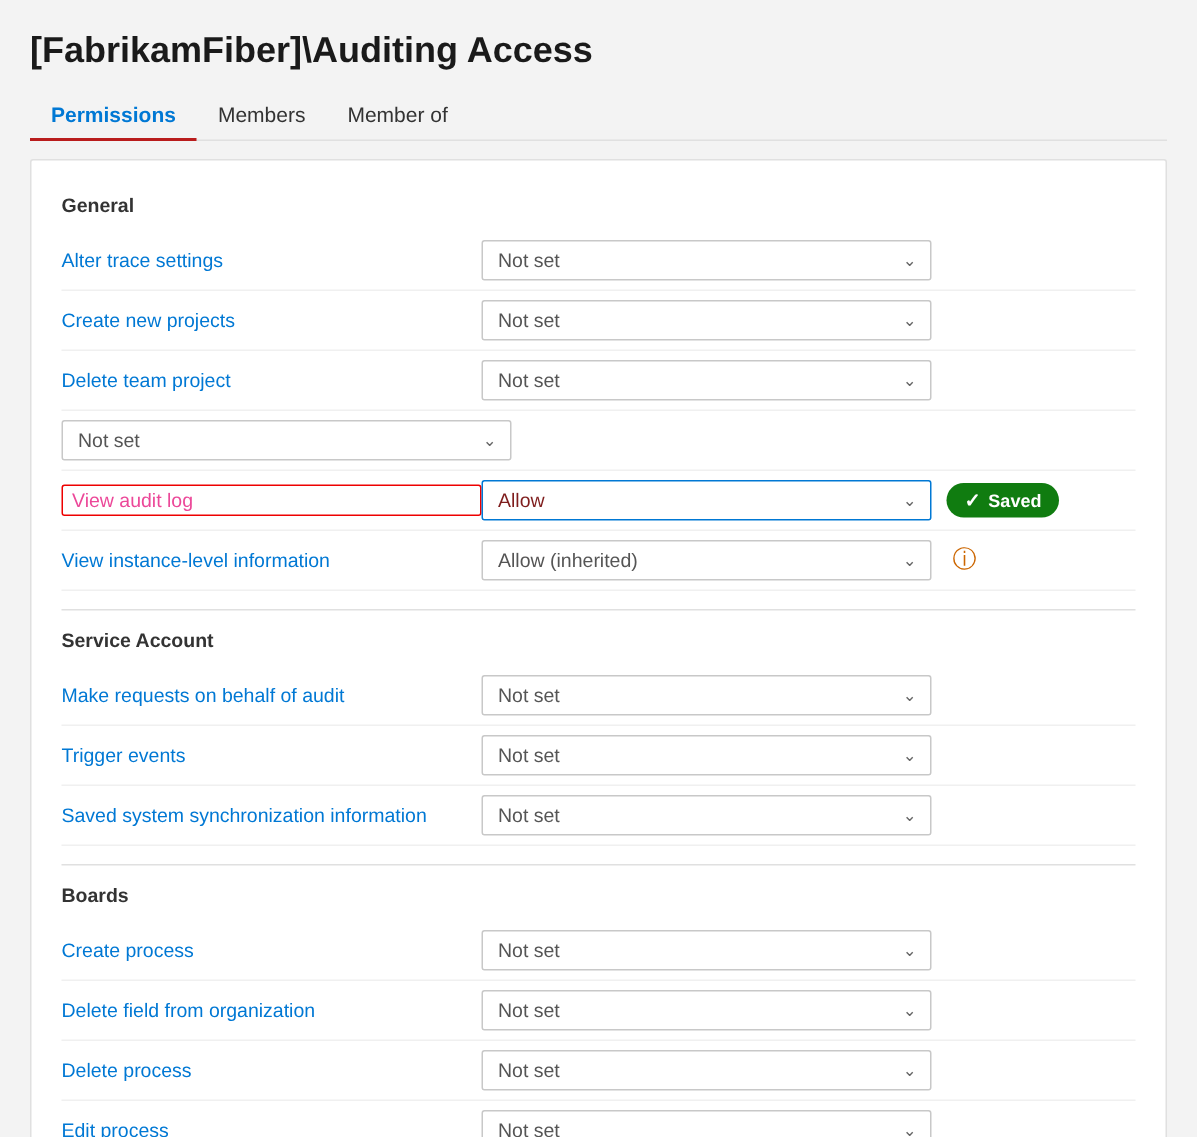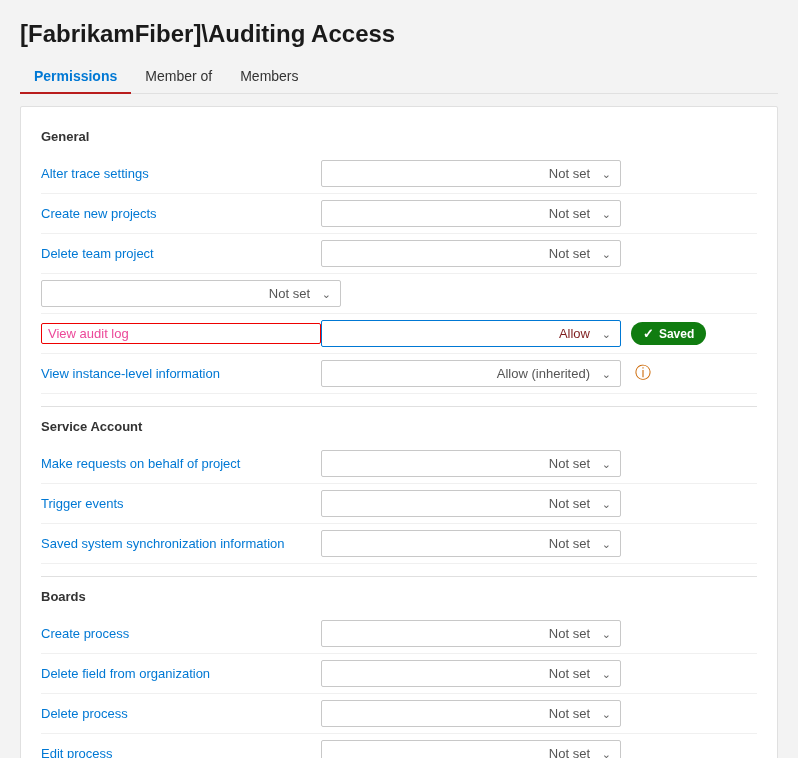--- a/index.html
+++ b/index.html
@@ -87,21 +87,20 @@
       padding: 5px 30px 5px 10px;
       border: 1px solid #c8c8c8;
       border-radius: 2px;
       background: #fff;
       font-size: 13px;
       color: #555;
       appearance: none;
       -webkit-appearance: none;
       cursor: pointer;
       outline: none;
-      text-align: right;
     }
     .permission-select.allow-selected {
       border-color: #0078d4;
       color: #7f1d1d;
     }
     .select-chevron {
       position: absolute;
       right: 10px;
       top: 50%;
       transform: translateY(-50%);
@@ -142,22 +141,22 @@
     }
   </style>
 </head>
 <body>
 
 <div class="page-wrapper">
   <div class="page-title">[FabrikamFiber]\Auditing Access</div>
 
   <div class="tab-bar">
     <div class="tab active">Permissions</div>
+    <div class="tab">Members</div>
     <div class="tab">Member of</div>
-    <div class="tab">Members</div>
   </div>
 
   <div class="content-card" id="permissions-content">
 
   <div class="section-title">General</div>
       <div class="permission-row">
         <span class="permission-label">Alter trace settings</span>
         <div class="select-wrapper"><select class="permission-select"><option value="not-set">Not set</option><option value="allow">Allow</option><option value="deny">Deny</option><option value="allow-inherited">Allow (inherited)</option></select><span class="select-chevron">⌄</span></div>
         <div class="row-extras"></div>
       </div>
@@ -188,21 +187,21 @@
       <div class="permission-row">
         <span class="permission-label">View instance-level information</span>
         <div class="select-wrapper"><select class="permission-select"><option value="not-set">Not set</option><option value="allow">Allow</option><option value="deny">Deny</option><option value="allow-inherited" selected="">Allow (inherited)</option></select><span class="select-chevron">⌄</span></div>
         <div class="row-extras">
           <span class="info-icon">ⓘ</span>
         </div>
       </div>
       <hr class="section-divider">
       <div class="section-title">Service Account</div>
       <div class="permission-row">
-        <span class="permission-label">Make requests on behalf of project</span>
+        <span class="permission-label">Make requests on behalf of audit</span>
         <div class="select-wrapper"><select class="permission-select"><option value="not-set">Not set</option><option value="allow">Allow</option><option value="deny">Deny</option><option value="allow-inherited">Allow (inherited)</option></select><span class="select-chevron">⌄</span></div>
         <div class="row-extras"></div>
       </div>
       <div class="permission-row">
         <span class="permission-label">Trigger events</span>
         <div class="select-wrapper"><select class="permission-select"><option value="not-set">Not set</option><option value="allow">Allow</option><option value="deny">Deny</option><option value="allow-inherited">Allow (inherited)</option></select><span class="select-chevron">⌄</span></div>
         <div class="row-extras"></div>
       </div>
       <div class="permission-row">
         <span class="permission-label">Saved system synchronization information</span>

